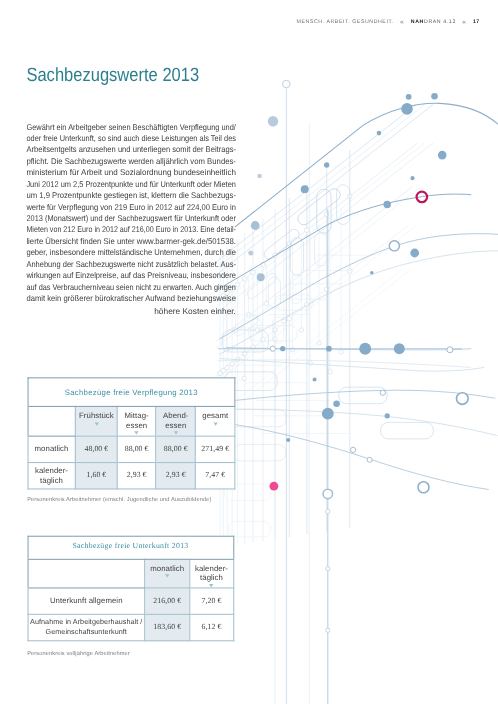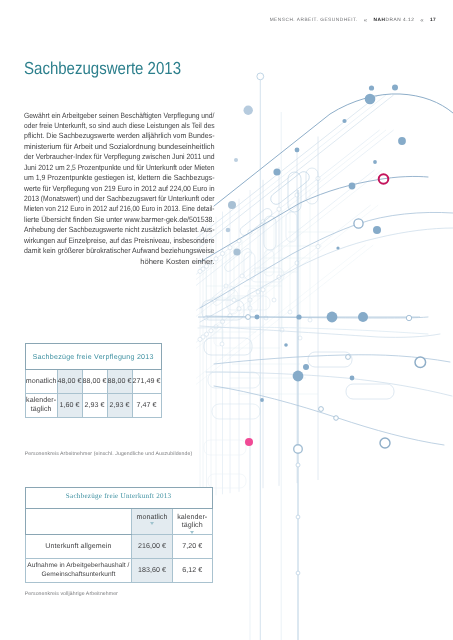--- a/index.html
+++ b/index.html
@@ -33,21 +33,21 @@
   table.sbz{border-collapse:collapse;table-layout:fixed;background:#fff;
             border:0.8px solid #8aa6b4;}
   table.sbz td{border:0.8px solid #a9c2cf;padding:0;text-align:center;vertical-align:middle;
                font-size:7.1px;color:#3f3f41;line-height:9px;letter-spacing:.05px;}
   table.sbz td.cap{border:none;border-bottom:0.8px solid #8aa6b4;height:24.6px;
                    color:#3c8fa0;font-size:7.1px;letter-spacing:.25px;}
   table.sbz td.hd{height:22px;color:#3f3f41;font-size:7.1px;
                   line-height:8.6px;vertical-align:top;padding-top:4.5px;}
   table.sbz td.hd.blank{border-left:none;border-top:none;border-bottom-color:#8aa6b4;}
   table.sbz td.rl{height:23px;color:#3f3f41;}
-  table.sbz td.val{height:23px;}
+  table.sbz td.val{height:23px;font-family:Liberation Serif, serif;}
   table.sbz td.shade{background:#e3ebf0;}
   table.t2 td.cap{height:19.6px;font-family:Liberation Serif, serif;}
   table.t2 td.hd{height:21.5px;}
   table.t2 td.rl,table.t2 td.val{height:23.2px;}
   table.t2 td.hd{padding-top:3.6px;}
   table.sbz td .nw{white-space:nowrap;display:inline-block;}
   table.sbz td.rl2{font-size:6.55px;line-height:8.6px;}
   table.sbz td.cap .capt{display:inline-block;position:relative;top:1px;}
   table.t2 td.cap .capt{top:-1.5px;}
   .caret{display:block;width:0;height:0;margin:1.2px auto 0;
@@ -264,42 +264,65 @@
     <span class="brand-b">NAH</span><span class="brand-r">DRAN 4.12</span>
     <span class="sep">«</span>
     <span class="pg">17</span>
   </div>
 
   <h1 class="title">Sachbezugswerte 2013</h1>
 
   <div class="body-text" id="body-text">
       <div class="ln"><span style="transform: scaleX(0.88999);">Gewährt ein Arbeitgeber seinen Beschäftigten Verpflegung und/</span></div>
       <div class="ln"><span style="transform: scaleX(0.8854);">oder freie Unterkunft, so sind auch diese Leistungen als Teil des</span></div>
+      <div class="ln"><span style="transform: scaleX(0.90802);">Arbeitsentgelts anzusehen und unterliegen somit der Beitrags-</span></div>
       <div class="ln"><span style="transform: scaleX(0.92673);">pflicht. Die Sachbezugswerte werden alljährlich vom Bundes-</span></div>
       <div class="ln"><span style="transform: scaleX(0.96425);">ministerium für Arbeit und Sozialordnung bundeseinheitlich</span></div>
-      <div class="ln"><span style="transform: scaleX(0.89951);">der Verbraucher-Index für Verpflegung zwischen Juni 2011 und</span></div>
       <div class="ln"><span style="transform: scaleX(0.88831);">Juni 2012 um 2,5 Prozentpunkte und für Unterkunft oder Mieten</span></div>
       <div class="ln"><span style="transform: scaleX(0.92099);">um 1,9 Prozentpunkte gestiegen ist, klettern die Sachbezugs-</span></div>
       <div class="ln"><span style="transform: scaleX(0.90425);">werte für Verpflegung von 219 Euro in 2012 auf 224,00 Euro in</span></div>
       <div class="ln"><span style="transform: scaleX(0.88663);">2013 (Monatswert) und der Sachbezugswert für Unterkunft oder</span></div>
       <div class="ln"><span style="transform: scaleX(0.85624);">Mieten von 212 Euro in 2012 auf 216,00 Euro in 2013. Eine detail-</span></div>
       <div class="ln"><span style="transform: scaleX(0.92863);">lierte Übersicht finden Sie unter www.barmer-gek.de/501538.</span></div>
+      <div class="ln"><span style="transform: scaleX(0.91162);">geber, insbesondere mittelständische Unternehmen, durch die</span></div>
       <div class="ln"><span style="transform: scaleX(0.89892);">Anhebung der Sachbezugswerte nicht zusätzlich belastet. Aus-</span></div>
       <div class="ln"><span style="transform: scaleX(0.90071);">wirkungen auf Einzelpreise, auf das Preisniveau, insbesondere</span></div>
+      <div class="ln"><span style="transform: scaleX(0.87788);">auf das Verbraucherniveau seien nicht zu erwarten. Auch gingen</span></div>
       <div class="ln"><span style="transform: scaleX(0.91731);">damit kein größerer bürokratischer Aufwand beziehungsweise</span></div>
       <div class="ln"><span>höhere Kosten einher.</span></div>
     </div>
 
   <div class="tbl-wrap" style="top:343px">
     <table class="sbz">
       <tbody>
           <tr>
             <td class="cap" colspan="5"><span class="capt">Sachbezüge freie Verpflegung 2013</span></td>
           </tr>
       <tr>
+        <td class="hd blank" style="width:42.3px"></td>
+        <td class="hd shade" style="width:37.3px">
+          <span>Frühstück</span>
+          <i class="caret"></i>
+        </td>
+        <td class="hd" style="width:33.9px">
+          <span>Mittag-</span><br>
+          <span>essen</span>
+          <i class="caret"></i>
+        </td>
+        <td class="hd shade" style="width:35.2px">
+          <span>Abend-</span><br>
+          <span>essen</span>
+          <i class="caret"></i>
+        </td>
+        <td class="hd" style="width:34.6px">
+          <span>gesamt</span>
+          <i class="caret"></i>
+        </td>
+      </tr>
+      <tr>
         <td class="rl">monatlich</td>
         <td class="val shade">48,00 €</td>
         <td class="val">88,00 €</td>
         <td class="val shade">88,00 €</td>
         <td class="val">271,49 €</td>
       </tr>
       <tr>
         <td class="rl">
           <span>kalender-</span><br>
           <span>täglich</span>

